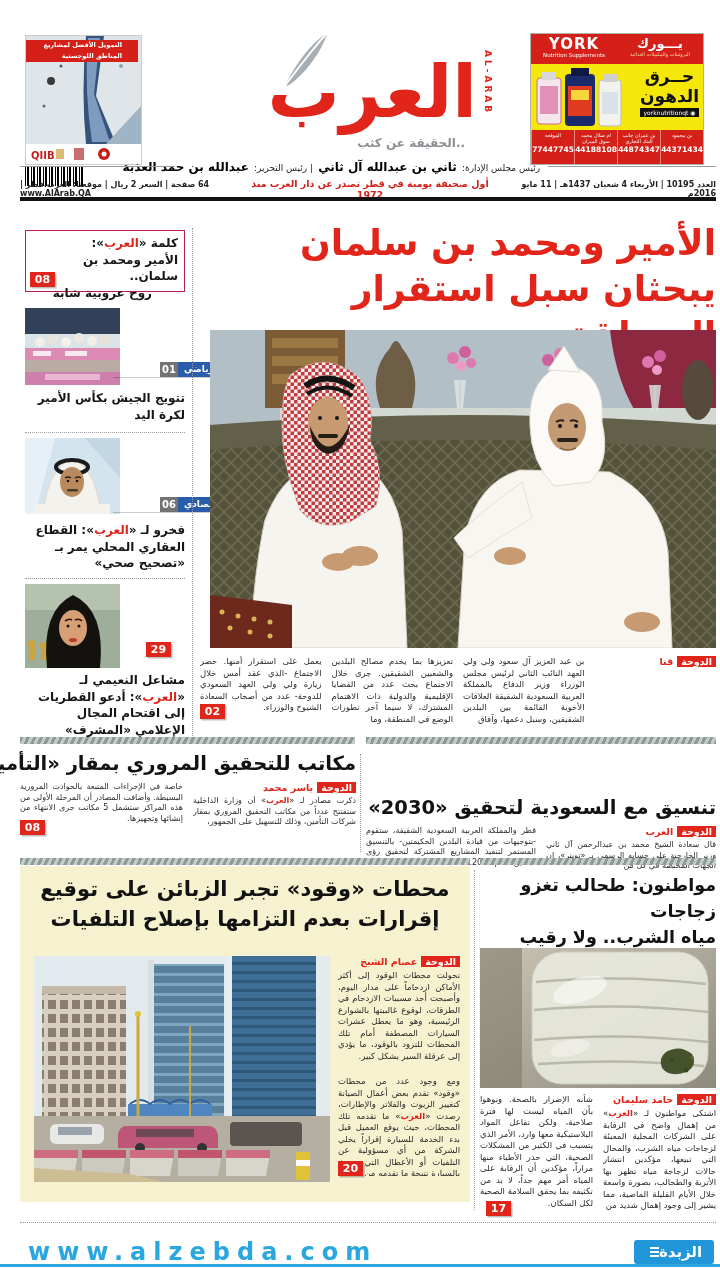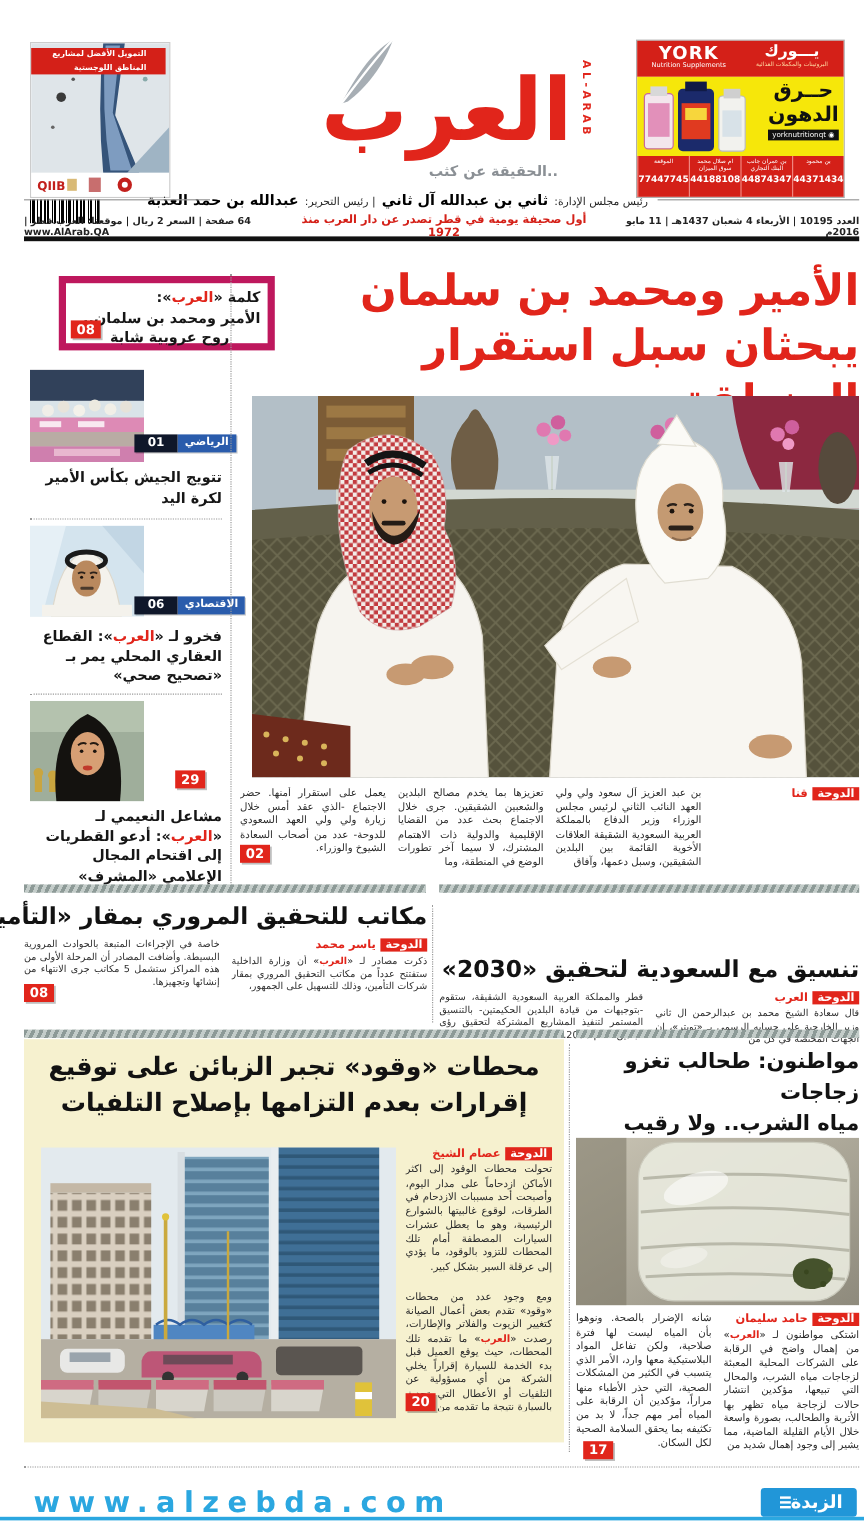--- a/index.html
+++ b/index.html
@@ -11,21 +11,21 @@
   .brand{color:#e1251b;font-weight:bold;}
   .dateline{direction:rtl;text-align:right;font-size:9.5px;font-weight:bold;margin-bottom:3px;white-space:nowrap;}
   .dl-city{background:#e1251b;color:#fff;padding:0 4px;display:inline-block;}
   .dl-src{color:#e1251b;margin-right:4px;}
   .page-badge{position:absolute;background:#e1251b;color:#fff;font-weight:bold;font-size:11px;line-height:15px;width:25px;height:15px;text-align:center;box-shadow:1.5px 1.5px 0 rgba(0,0,0,.25);}
   .tex-bar{position:absolute;height:7px;background:repeating-linear-gradient(115deg,#8d9a97 0 3px,#c3ccc9 3px 6px);}
   .v-dot{position:absolute;width:0;border-left:1px dotted #9a9a9a;}
   .h-dot{position:absolute;height:0;border-top:1px dotted #9a9a9a;}
   .sec-badge{position:absolute;height:15px;display:flex;direction:rtl;box-shadow:1px 1px 0 rgba(0,0,0,.2);}
   .sec-label{background:#2a5cac;color:#fff;font-size:9px;line-height:15px;padding:0 6px;font-weight:bold;}
-  .sec-num{background:#0f172a;color:#fff;font-size:10px;line-height:15px;width:36px;text-align:center;font-weight:bold;}
+  .sec-num{background:#737373;color:#fff;font-size:10px;line-height:15px;width:18px;text-align:center;font-weight:bold;margin-left:48px;}
   .sb-caption{direction:rtl;text-align:right;font-size:12px;font-weight:bold;line-height:16.5px;color:#161616;}
   .photo{position:absolute;overflow:hidden;}
   .photo svg{display:block;width:100%;height:100%;}
   .mid-headline{direction:rtl;text-align:right;font-weight:bold;color:#121212;font-size:19.5px;line-height:24px;white-space:nowrap;}
   .cols{display:flex;gap:10px;direction:rtl;}
   .cols .col{flex:1;position:relative;}
   .logo-ar{color:#e1251b;font-weight:bold;font-size:72px;line-height:72px;}
   .logo-vert{writing-mode:vertical-rl;letter-spacing:3px;font-size:9px;font-weight:bold;color:#e1251b;}
   .logo-tag{color:#8b9095;font-weight:bold;font-size:12px;letter-spacing:1px;direction:rtl;}
   .mast-small{font-size:9px;color:#222;}
@@ -144,21 +144,21 @@
     <span style="font-size:12px;font-weight:bold;">عبدالله بن حمد العذبة</span>
   </div>
   <div class="abs" style="left:20px;top:166px;width:155px;border-top:1px solid #999;"></div>
   <div class="abs" style="left:548px;top:166px;width:168px;border-top:1px solid #999;"></div>
 
   <div class="abs rtl" style="left:500px;top:180px;width:216px;text-align:right;font-size:8px;font-weight:bold;color:#222;">العدد 10195 | الأربعاء 4 شعبان 1437هـ | 11 مايو 2016م</div>
   <div class="abs rtl" style="left:248px;top:178px;width:244px;text-align:center;font-size:9.5px;font-weight:bold;color:#d42018;">أول صحيفة يومية في قطر تصدر عن دار العرب منذ 1972</div>
   <div class="abs rtl" style="left:20px;top:180px;width:220px;text-align:left;font-size:8px;font-weight:bold;color:#222;">64 صفحة | السعر 2 ريال | موقعنا: العرب.قطر | www.AlArab.QA</div>
   <div class="abs" style="left:20px;top:197px;width:696px;height:4px;background:#111;"></div>
 
-  <div class="abs" style="left:25px;top:230px;width:180px;height:62px;border:6px solid #be185d;padding:4px 6px;box-sizing:border-box;margin-left:24px;">
+  <div class="abs" style="left:25px;top:230px;width:160px;height:62px;border:1px solid #be185d;padding:4px 6px;box-sizing:border-box;">
     <div class="sb-caption">
       <span>كلمة «</span><span class="brand">العرب</span><span>»:</span><br>
       <span>الأمير ومحمد بن سلمان..</span><br>
       <span style="margin-right:26px;">روح عروبية شابة</span>
     </div>
     <div class="page-badge" style="left:4px;bottom:4px;">08</div>
   </div>
 
   <div class="photo" style="left:25px;top:308px;width:95px;height:77px;">
     <svg viewBox="0 0 95 77" preserveAspectRatio="none">

